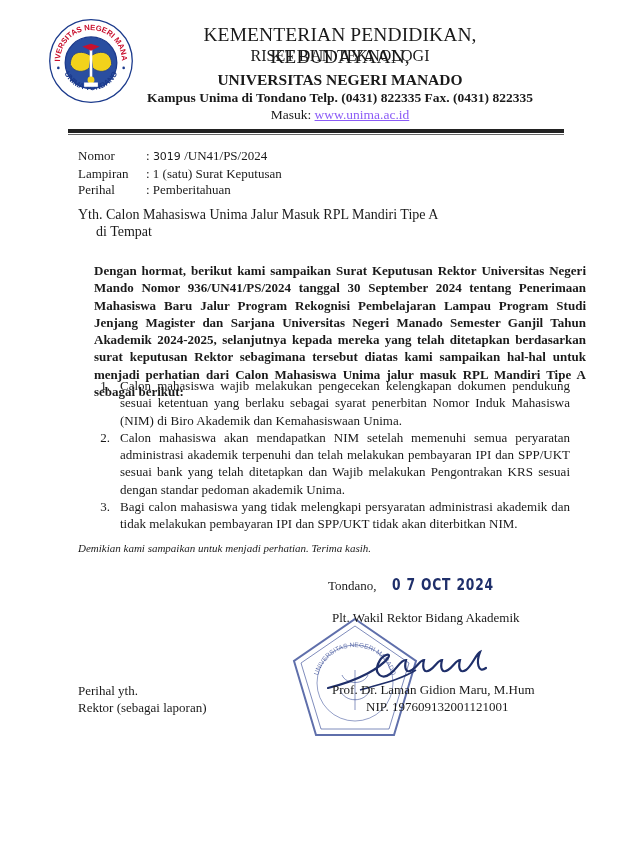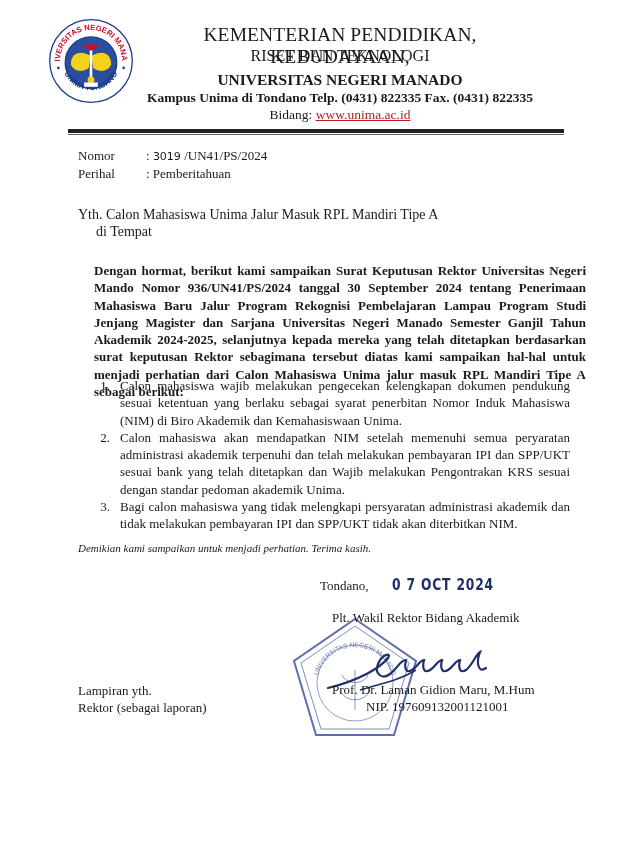--- a/index.html
+++ b/index.html
@@ -7,41 +7,41 @@
       width: 618px; height: 843px; position: relative; overflow: hidden;
       font-family: "Liberation Serif", serif; color: #1a1a1a;
     }
     .abs { position: absolute; }
     .logo { left: 48px; top: 18px; width: 86px; height: 86px; }
     .kop-line1 { left: 140px; top: 24px; width: 400px; text-align: center; font-size: 19.5px; letter-spacing: 0.1px; }
     .kop-line2 { left: 140px; top: 47px; width: 400px; text-align: center; font-size: 16px; }
     .kop-univ { left: 140px; top: 71px; width: 400px; text-align: center; font-size: 15.5px; font-weight: bold; }
     .kop-addr { left: 140px; top: 90px; width: 400px; text-align: center; font-size: 13.5px; font-weight: bold; }
     .kop-web { left: 140px; top: 107px; width: 400px; text-align: center; font-size: 13.5px; }
-    .kop-web a { color: #b91c1c; text-decoration: underline; }
+    .kop-web a { color: #8b5cf6; text-decoration: underline; }
     .rule { left: 68px; top: 129px; width: 496px; height: 4px; background: #222; }
     .rule2 { left: 68px; top: 134px; width: 496px; height: 1px; background: #666; }
 
     .meta { left: 78px; top: 148px; font-size: 13px; line-height: 16.5px; }
     .meta .row { display: flex; }
     .meta .lbl { width: 68px; }
     .meta .handwritten { font-family: "DejaVu Sans", sans-serif; font-size: 11px; }
 
     .yth { left: 78px; top: 206px; font-size: 14px; line-height: 17px; }
     .yth .tempat { padding-left: 18px; }
 
     .body-text { left: 94px; top: 262px; width: 492px; font-size: 13px; line-height: 17.3px; text-align: justify; font-weight: bold; }
     .list { left: 78px; top: 377px; width: 492px; font-size: 13px; line-height: 17.3px; }
     .list .item { display: flex; text-align: justify; }
     .list .num { width: 32px; text-align: right; padding-right: 10px; flex-shrink: 0; }
     .list .txt { flex: 1; }
 
     .closing { left: 78px; top: 542px; font-size: 11px; font-style: italic; }
 
-    .sig-place { left: 320px; top: 578px; font-size: 13px; }
+    .sig-place { left: 328px; top: 578px; font-size: 13px; }
     .sig-date { left: 392px; top: 576px; font-family: "DejaVu Sans", sans-serif; font-size: 15px; font-weight: bold; color: #1f2f6a; letter-spacing: 1px; transform: scaleX(0.82); transform-origin: left; }
     .sig-title { left: 332px; top: 610px; font-size: 13px; }
     .sig-name { left: 332px; top: 682px; font-size: 13px; }
     .sig-nip { left: 332px; top: 699px; font-size: 13px; margin-left: 34px; }
     .stamp { left: 290px; top: 615px; width: 130px; height: 125px; }
     .signature { left: 320px; top: 640px; width: 190px; height: 60px; }
 
     .tembusan { left: 78px; top: 683px; font-size: 13px; line-height: 16.5px; }
   </style>
 </head>
@@ -62,32 +62,36 @@
   <rect x="42" y="75" width="16" height="5" fill="#ffffff"></rect>
   <circle cx="12" cy="58" r="1.5" fill="#1b3a8c"></circle>
   <circle cx="88" cy="58" r="1.5" fill="#1b3a8c"></circle>
 </svg>
 
 <div class="abs kop-line1">KEMENTERIAN PENDIDIKAN, KEBUDAYAAN,</div>
 <div class="abs kop-line2">RISET DAN TEKNOLOGI</div>
 <div class="abs kop-univ">UNIVERSITAS NEGERI MANADO</div>
 <div class="abs kop-addr">Kampus Unima di Tondano Telp. (0431) 822335  Fax. (0431) 822335</div>
 <div class="abs kop-web">
-  <span>Bidang:</span>
+  <span>Masuk:</span>
   <a>www.unima.ac.id</a>
 </div>
 <div class="abs rule"></div>
 <div class="abs rule2"></div>
 
 <div class="abs meta">
   <div class="row">
     <span class="lbl">Nomor</span>
     <span>
       <span>: </span><span class="handwritten">3019</span><span> /UN41/PS/2024</span>
     </span>
+  </div>
+  <div class="row">
+    <span class="lbl">Lampiran</span>
+    <span>: 1 (satu) Surat Keputusan</span>
   </div>
   <div class="row">
     <span class="lbl">Perihal</span>
     <span>: Pemberitahuan</span>
   </div>
 </div>
 
 <div class="abs yth">
   <div>Yth.  Calon Mahasiswa Unima Jalur Masuk RPL Mandiri Tipe A</div>
   <div class="tempat">di Tempat</div>
@@ -127,15 +131,15 @@
 
 <svg class="abs signature" viewBox="0 0 190 60">
   <path d="M8,48 C40,40 60,28 68,18 C72,12 62,14 58,24 C54,34 62,40 70,34 C78,28 80,20 86,20 C84,28 86,34 92,30 C98,26 100,20 104,20 C102,28 104,34 110,30 C116,26 118,20 122,20 C120,28 122,34 128,30 C134,26 136,20 140,20 C138,28 140,34 146,30 C152,26 156,14 160,12 C156,22 158,34 166,28" fill="none" stroke="#1f2f6a" stroke-width="2.2" stroke-linecap="round"></path>
   <path d="M40,50 C60,44 80,40 96,30" fill="none" stroke="#1f2f6a" stroke-width="1.6"></path>
 </svg>
 
 <div class="abs sig-name">Prof. Dr. Laman Gidion Maru, M.Hum</div>
 <div class="abs sig-nip">NIP. 197609132001121001</div>
 
 <div class="abs tembusan">
-  <div>Lampiran yth.</div>
+  <div>Perihal yth.</div>
   <div>Rektor (sebagai laporan)</div>
 </div>
 
 </body></html>

